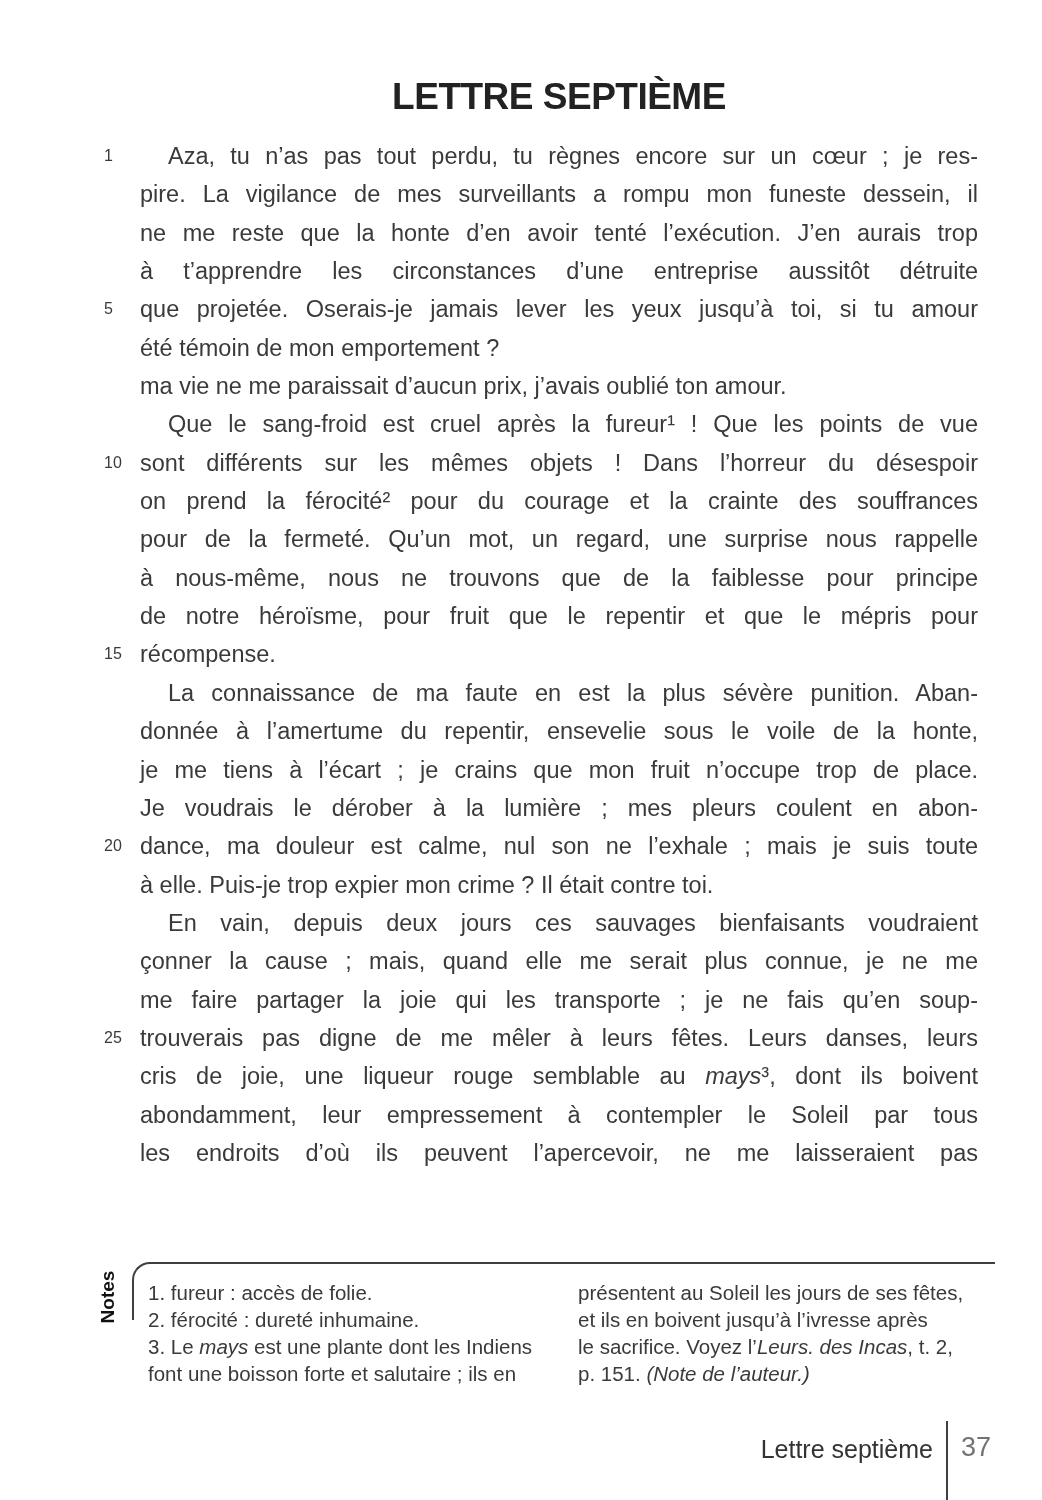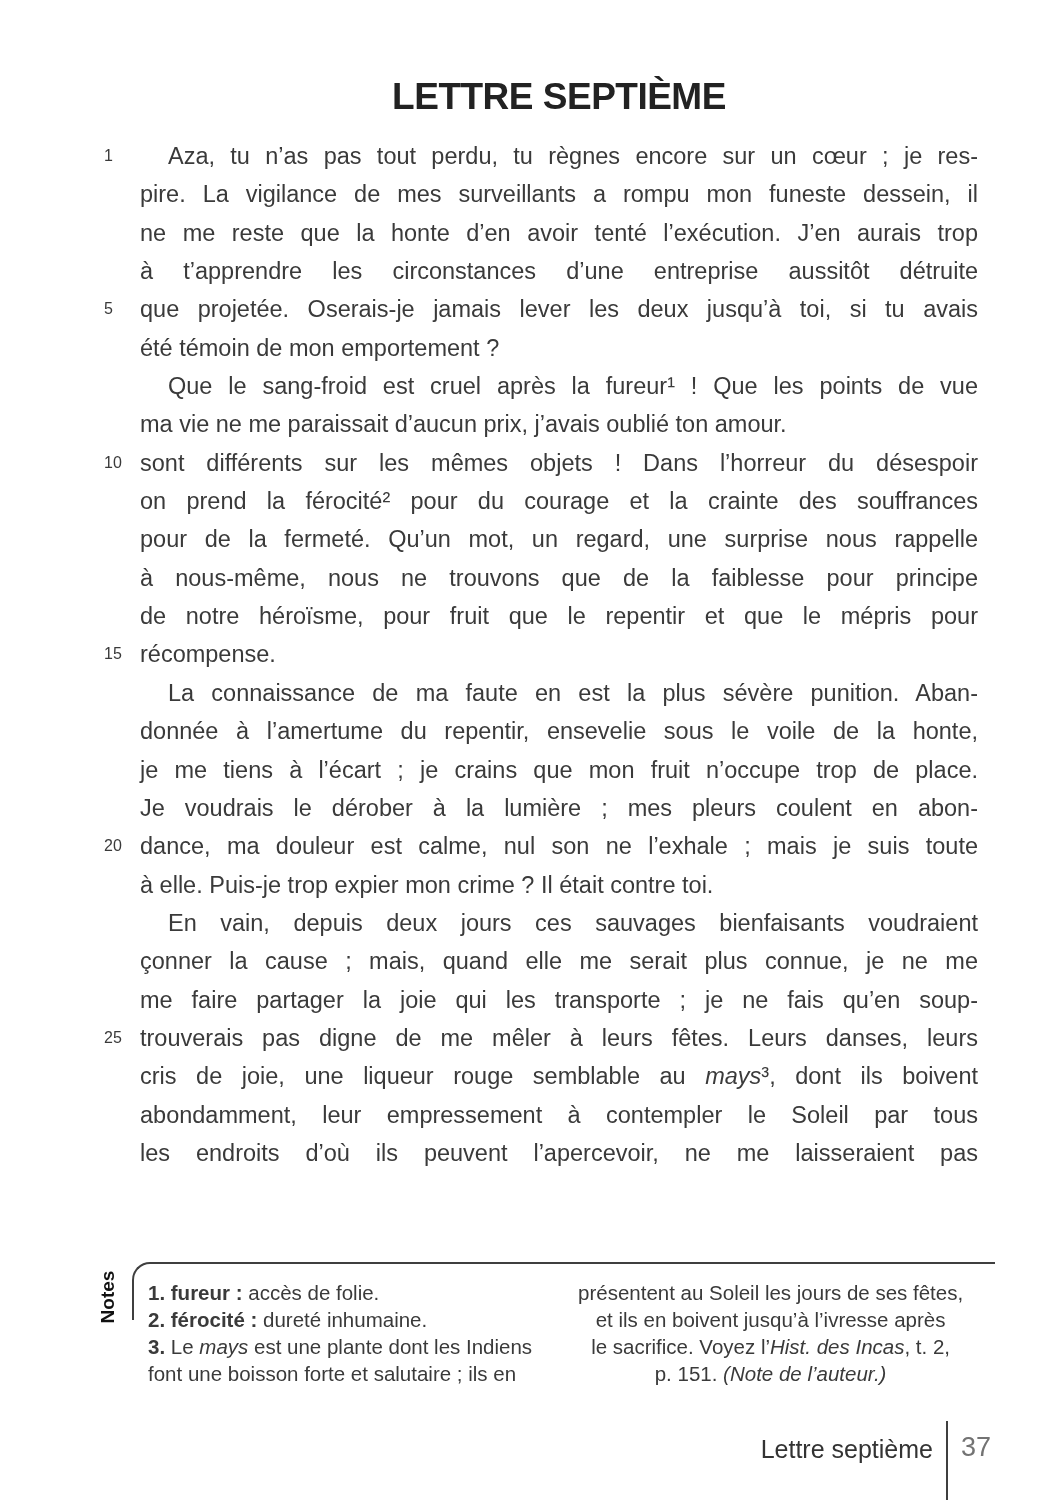--- a/index.html
+++ b/index.html
@@ -67,58 +67,58 @@
   }
   .notes-col{
     position:absolute;
     top:1279px;
     font-size:20.5px;
     line-height:27px;
     color:var(--text-color,#3a3a3a);
   }
   .notes-col .note-line{white-space:nowrap;}
   .notes-left{left:148px;}
-  .notes-right{left:578px;text-align:center;}
+  .notes-right{left:578px;}
   .footer-chapter{
     position:absolute;
     left:0;top:1435px;width:933px;
     text-align:right;
     font-size:25px;
     color:#333333;
   }
   .footer-bar{
     position:absolute;
     left:946px;top:1421px;
     width:2px;height:79px;
     background:var(--rule-color,#3f3f3f);
   }
   .footer-page{
     position:absolute;
     left:961px;top:1432px;
     font-size:27px;
     color:#737373;
   }
-  b{font-weight:bold;}
+  b{font-weight:normal;}
   i{font-style:italic;}
 </style>
 </head>
 <body>
 
 <div class="page" style="--text-color: #3a3a3a; --title-color: #222222; --rule-color: #3f3f3f;">
   <h1 class="title">LETTRE SEPTIÈME</h1>
 
   <div class="body-lines" id="body-lines">
       <div class="line indent"><span class="lineno">1</span><span>Aza, tu n’as pas tout perdu, tu règnes encore sur un cœur ; je res-</span></div>
       <div class="line"><span>pire. La vigilance de mes surveillants a rompu mon funeste dessein, il</span></div>
       <div class="line"><span>ne me reste que la honte d’en avoir tenté l’exécution. J’en aurais trop</span></div>
       <div class="line"><span>à t’apprendre les circonstances d’une entreprise aussitôt détruite</span></div>
-      <div class="line"><span class="lineno">5</span><span>que projetée. Oserais-je jamais lever les deux jusqu’à toi, si tu avais</span></div>
+      <div class="line"><span class="lineno">5</span><span>que projetée. Oserais-je jamais lever les yeux jusqu’à toi, si tu amour</span></div>
       <div class="line no-just"><span>été témoin de mon emportement ?</span></div>
+      <div class="line no-just"><span>ma vie ne me paraissait d’aucun prix, j’avais oublié ton amour.</span></div>
       <div class="line indent"><span>Que le sang-froid est cruel après la fureur¹ ! Que les points de vue</span></div>
-      <div class="line no-just"><span>ma vie ne me paraissait d’aucun prix, j’avais oublié ton amour.</span></div>
       <div class="line"><span class="lineno">10</span><span>sont différents sur les mêmes objets ! Dans l’horreur du désespoir</span></div>
       <div class="line"><span>on prend la férocité² pour du courage et la crainte des souffrances</span></div>
       <div class="line"><span>pour de la fermeté. Qu’un mot, un regard, une surprise nous rappelle</span></div>
       <div class="line"><span>à nous-même, nous ne trouvons que de la faiblesse pour principe</span></div>
       <div class="line"><span>de notre héroïsme, pour fruit que le repentir et que le mépris pour</span></div>
       <div class="line no-just"><span class="lineno">15</span><span>récompense.</span></div>
       <div class="line indent"><span>La connaissance de ma faute en est la plus sévère punition. Aban-</span></div>
       <div class="line"><span>donnée à l’amertume du repentir, ensevelie sous le voile de la honte,</span></div>
       <div class="line"><span>je me tiens à l’écart ; je crains que mon fruit n’occupe trop de place.</span></div>
       <div class="line"><span>Je voudrais le dérober à la lumière ; mes pleurs coulent en abon-</span></div>
@@ -139,20 +139,20 @@
   </div>
   <div class="notes-col notes-left" id="notes-left">
       <div class="note-line"><b>1. fureur :</b> accès de folie.</div>
       <div class="note-line"><b>2. férocité :</b> dureté inhumaine.</div>
       <div class="note-line"><b>3.</b> Le <i>mays</i> est une plante dont les Indiens</div>
       <div class="note-line">font une boisson forte et salutaire ; ils en</div>
     </div>
   <div class="notes-col notes-right" id="notes-right">
       <div class="note-line">présentent au Soleil les jours de ses fêtes,</div>
       <div class="note-line">et ils en boivent jusqu’à l’ivresse après</div>
-      <div class="note-line">le sacrifice. Voyez l’<i>Hist. des Incas</i>, t. 2,</div>
+      <div class="note-line">le sacrifice. Voyez l’<i>Leurs. des Incas</i>, t. 2,</div>
       <div class="note-line">p. 151. <i>(Note de l’auteur.)</i></div>
     </div>
 
   <div class="footer-chapter">Lettre septième</div>
   <div class="footer-bar"></div>
   <div class="footer-page">37</div>
 </div>
 
 </body></html>

